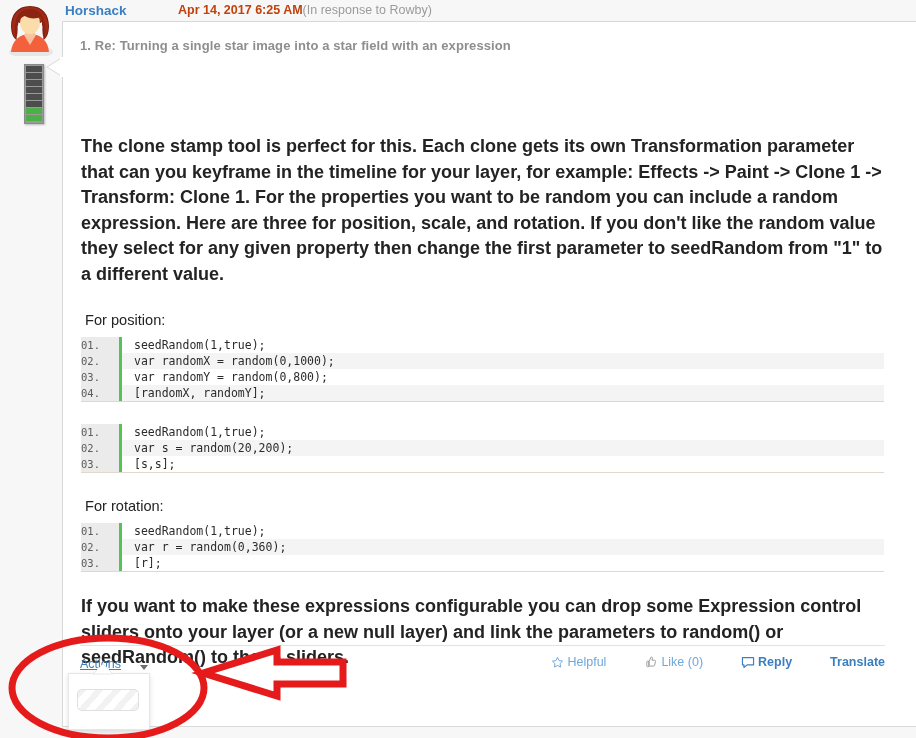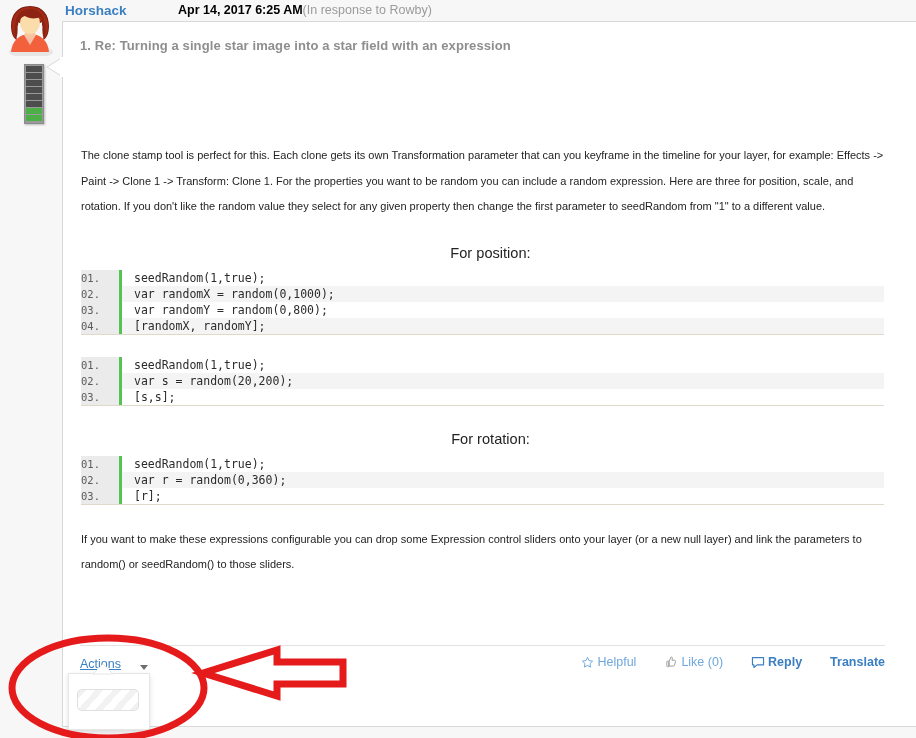--- a/index.html
+++ b/index.html
@@ -56,21 +56,21 @@
   }
   #author-name {
     color: #3a7fc1;
     font-weight: bold;
     font-size: 13.5px;
     margin-left: 3px;
     width: 113px;
     cursor: pointer;
   }
   #post-date {
-    color: #000000;
+    color: #c2410c;
     font-size: 12.5px;
     font-weight: bold;
   }
   #in-response {
     color: #9b9b9b;
     font-size: 12.5px;
   }
 
   
   #post-panel {
@@ -98,30 +98,30 @@
     letter-spacing: .1px;
   }
 
   #post-body {
     position: absolute;
     left: 18px; top: 112px;
     width: 803px;
   }
   .para {
     color: #232323;
-    font-size: 11px;
+    font-size: 18px;
     line-height: 25.5px;
-    margin: 9px 0 22px 0;
+    margin: 0 0 22px 0;
+    font-weight: bold;
   }
   .code-label {
     color: #232323;
     font-size: 14.6px;
     line-height: 22px;
-    margin: 0 0 6px 16px;
-    text-align: center;
+    margin: 0 0 6px 4px;
   }
 
   
   .code-block {
     width: 803px;
     margin: 0 0 22px 0;
     border-bottom: 1px solid #ded9c8;
     box-sizing: border-box;
   }
   .code-line {
@@ -179,21 +179,21 @@
     border-left: 4px solid transparent;
     border-right: 4px solid transparent;
     border-top: 5px solid #6e6e6e;
     cursor: pointer;
   }
   #footer-right {
     position: absolute;
     right: 0; top: 9px;
     display: flex;
     align-items: center;
-    gap: 28px;
+    gap: 38px;
   }
   .fbtn {
     display: flex;
     align-items: center;
     gap: 3px;
     font-size: 12.5px;
     color: #6fa8dc;
     cursor: pointer;
     white-space: nowrap;
   }

